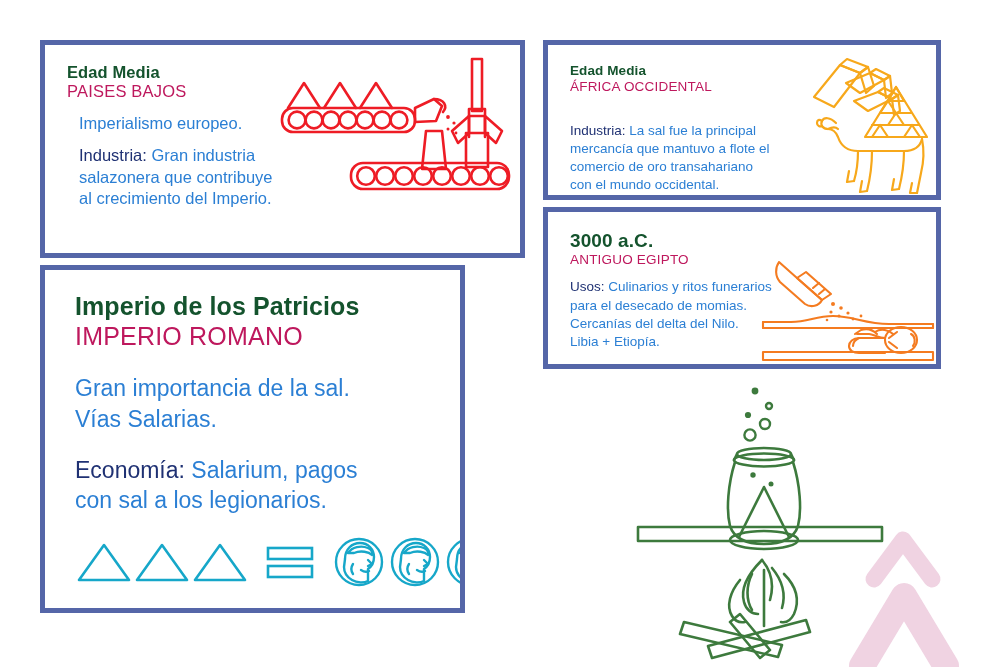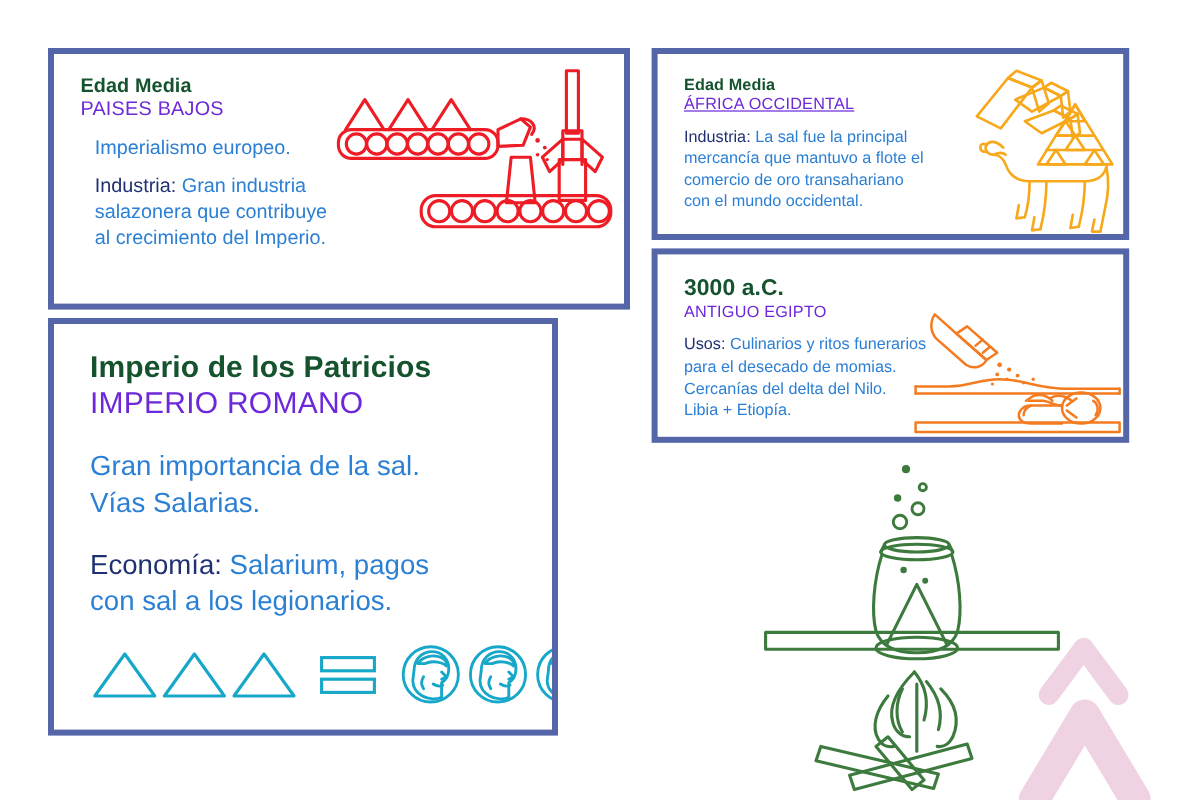--- a/index.html
+++ b/index.html
@@ -29,21 +29,21 @@
 
   
   .era{
     font-weight:bold;
     color:#14532d;
     line-height:1.18;
     margin:0;
     letter-spacing:.1px;
   }
   .place{
-    color:#6d28d9;
+    color:#be185d;
     line-height:1.18;
     margin:0 0 11px 0;
     letter-spacing:.2px;
   }
   .body-line{
     color:#2b7fd4;
     line-height:1.30;
     margin:0;
   }
   .para{margin:0 0 11px 0;}
@@ -54,21 +54,21 @@
   #panel-netherlands .place{font-size:16.5px;}
   #panel-netherlands .body-line{font-size:16.5px;margin-left:12px;}
   #panel-netherlands .pad{width:300px;}
 
   #panel-rome .era{font-size:25px;}
   #panel-rome .place{font-size:25px;margin-bottom:22px;}
   #panel-rome .body-line{font-size:23px;line-height:1.34;}
   #panel-rome .para{margin-bottom:20px;}
 
   #panel-africa .era{font-size:13.5px;}
-  #panel-africa .place{font-size:13.5px;margin-bottom:10px;text-decoration:underline;}
+  #panel-africa .place{font-size:13.5px;margin-bottom:27px;}
   #panel-africa .body-line{font-size:13.5px;line-height:1.34;}
   #panel-africa .pad{width:255px;}
 
   #panel-egypt .era{font-size:19px;}
   #panel-egypt .place{font-size:13.5px;margin-bottom:10px;}
   #panel-egypt .body-line{font-size:13.5px;line-height:1.36;}
   #panel-egypt .pad{width:250px;}
 
   
   .art{position:absolute;}

